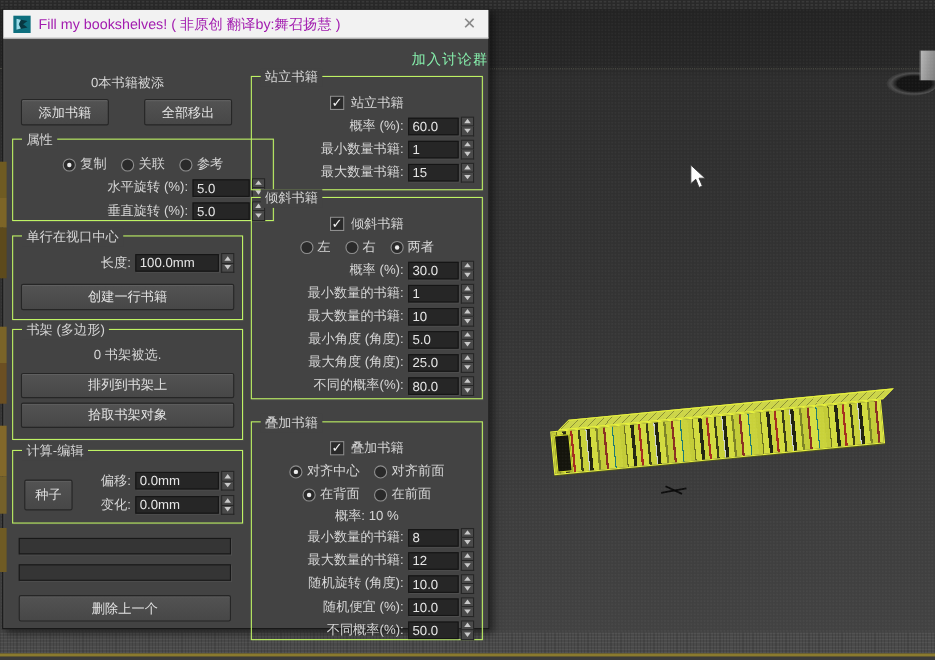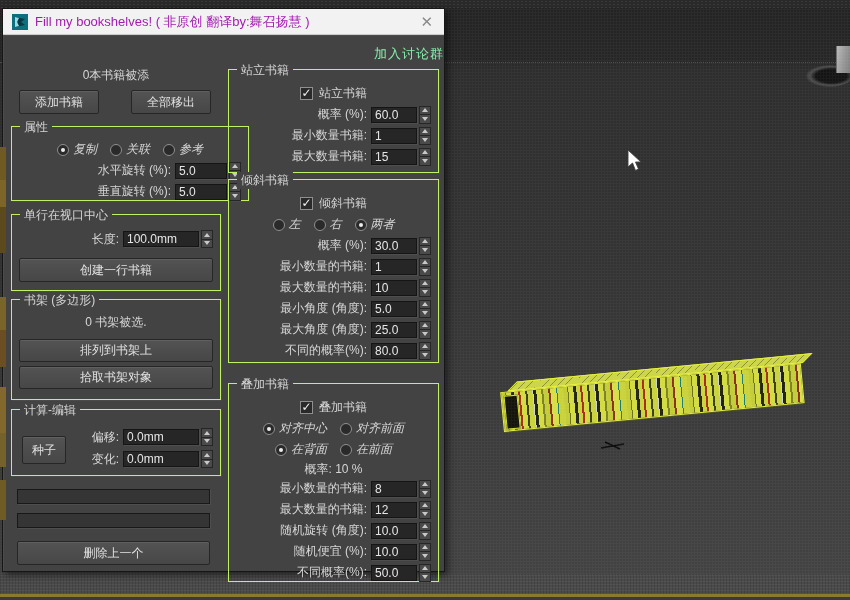--- a/index.html
+++ b/index.html
@@ -78,21 +78,21 @@
   .arr.down::after { content:""; border-left:3px solid transparent; border-right:3px solid transparent; border-top:4px solid #c9c9c9; }
 
   .cbrow { display:flex; align-items:center; justify-content:center; gap:6px; height:22px; flex:0 0 22px; }
   .cb { width:13px; height:13px; background:#2a2a2a; border:1px solid #8f8f8f; color:#f2f2f2;
     font-size:12px; line-height:11px; text-align:center; }
   .cb.on::after { content:"✓"; }
 
   .radrow { display:flex; align-items:center; justify-content:center; height:21px; flex:0 0 21px; }
   .rad { width:12px; height:12px; border-radius:50%; background:#2a2a2a; border:1px solid #8f8f8f; position:relative; margin-right:4px; }
   .rad.on::after { content:""; position:absolute; left:3px; top:3px; width:4px; height:4px; border-radius:50%; background:#ececec; }
-  .radlbl { margin-right:13px; white-space:nowrap;font-style:italic; }
+  .radlbl { margin-right:13px; white-space:nowrap; }
   .radlbl:last-child { margin-right:0; }
 
   .centertext { text-align:center; }
   .pbar { position:absolute; height:15px; background:#353535; border:1px solid #181818; box-shadow:1px 1px 0 rgba(255,255,255,.06); }
 </style>
 </head>
 <body>
 
 <div class="viewport">
   <div class="horizon"></div>

